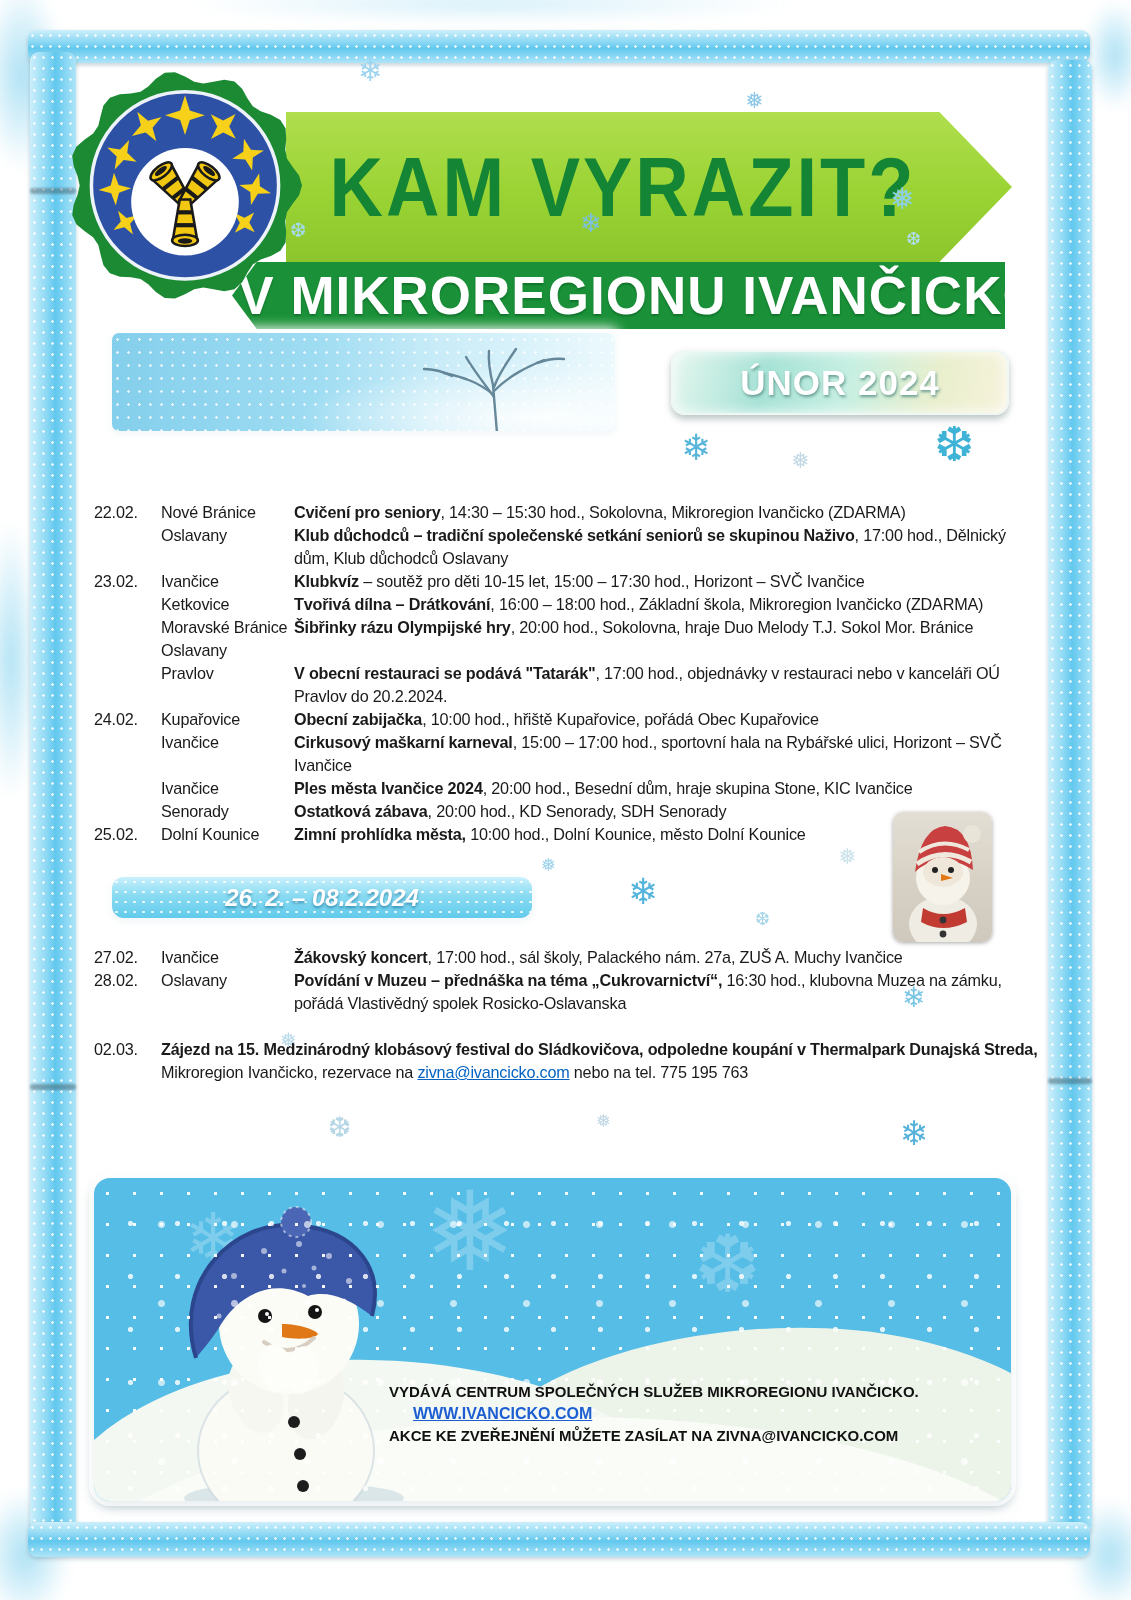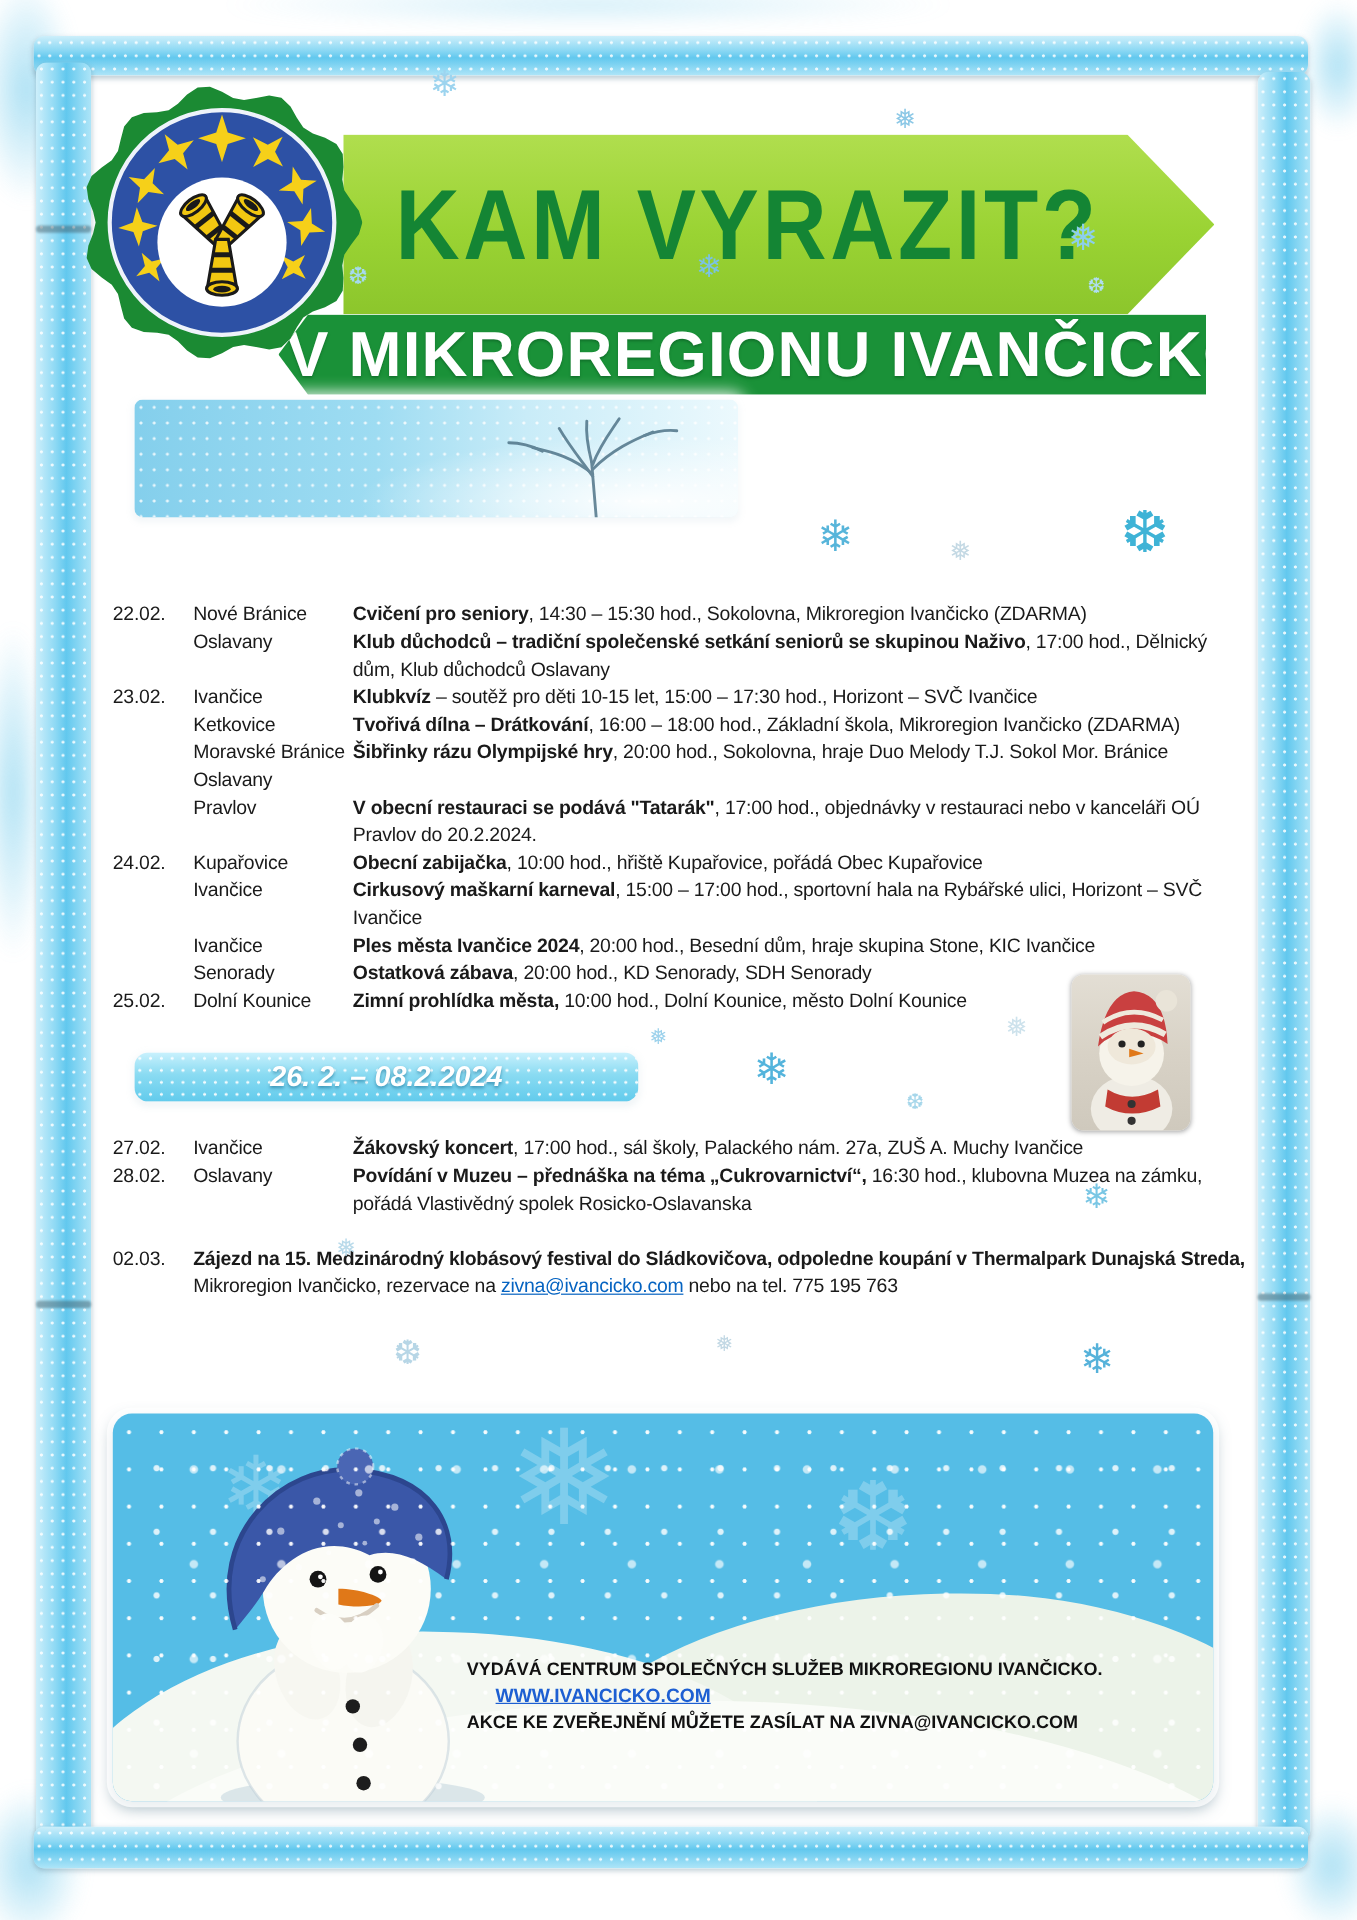--- a/index.html
+++ b/index.html
@@ -180,20 +180,23 @@
           <path d="M340,43 C330,38 322,36 312,36"></path>
           <path d="M425,30 C436,26 444,25 452,26"></path>
         </g>
       </svg>
     </div>
     <div class="band band1">
       <span class="band-label">19.2. – 25.2.2024</span>
     </div>
   </div>
 
+  <div class="badge">
+    <span class="badge-text">ÚNOR 2024</span>
+  </div>
 
   <div class="events events-1">
       <div class="row">
         <div>22.02.</div>
         <div>Nové Bránice</div>
         <div><span class="seg bold">Cvičení pro seniory</span><span class="seg regular">, 14:30 – 15:30 hod., Sokolovna, Mikroregion Ivančicko (ZDARMA)</span></div>
       </div>
       <div class="row">
         <div></div>
         <div>Oslavany</div>

